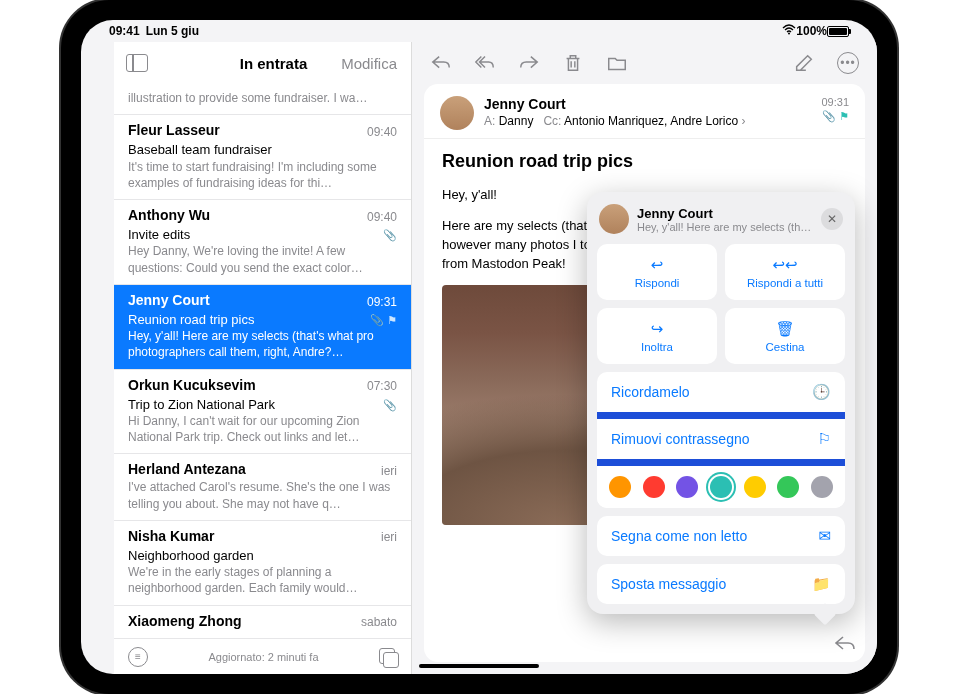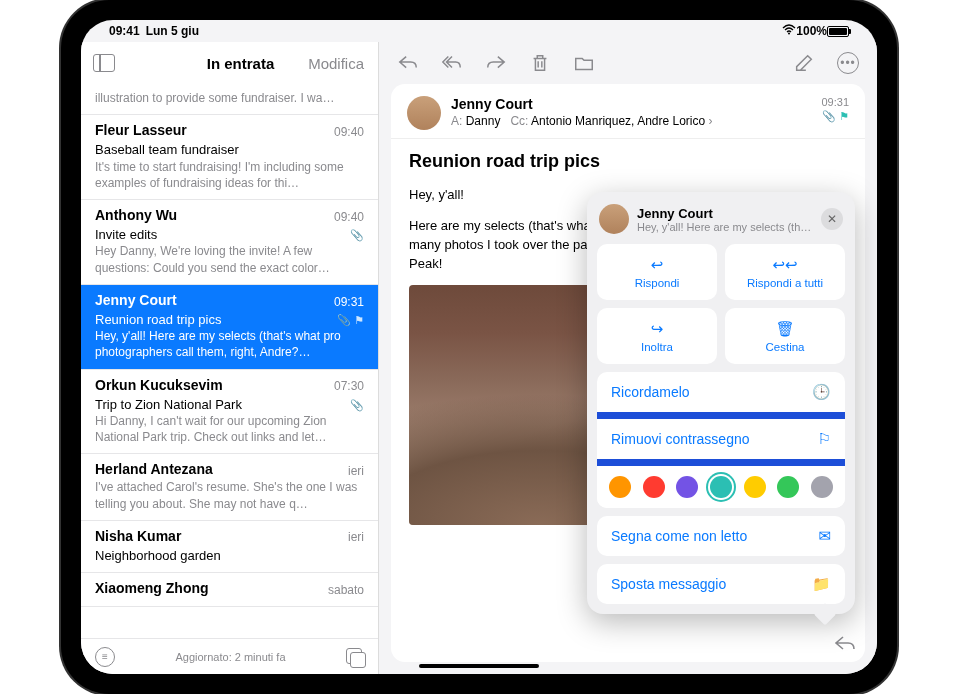--- a/index.html
+++ b/index.html
@@ -8,21 +8,21 @@
 .screen { width:100%; height:100%; background:#f4f4f6; border-radius:32px; overflow:hidden; position:relative; display:flex; flex-direction:column; }
 
 .statusbar { height:22px; display:flex; justify-content:space-between; align-items:center; padding:0 28px; font-size:12px; font-weight:600; color:#000; }
 .statusbar .left { display:flex; gap:6px; align-items:center;}
 .statusbar .right { display:flex; align-items:center;}
 .grabber { position:absolute; top:28px; left:50%; transform:translateX(-50%); font-size:12px; color:#888; letter-spacing:2px;}
 .battery-icon { width:22px; height:11px; border:1px solid #000; border-radius:2px; position:relative;}
 .battery-icon::after { content:''; position:absolute; right:-3px; top:2px; width:2px; height:5px; background:#000; border-radius:0 1px 1px 0;}
 .battery-icon .fill{ position:absolute; inset:1px; background:#000; border-radius:1px;}
 
-.app { flex:1; display:flex; overflow:hidden;}
+.app { flex:1; display:flex; overflow:hidden;padding-left:33px;}
 
 
 .sidebar { width:298px; background:#fff; border-right:1px solid #dcdcdc; display:flex; flex-direction:column;}
 .sb-header { display:flex; align-items:center; height:42px; padding:0 12px; position:relative;}
 .sb-title { flex:1; text-align:center; font-weight:700; font-size:15px;}
 .sb-edit { position:absolute; right:14px; color:#8a8a8e; font-size:15px;}
 .sb-toggle { width:22px; height:18px; border:1.5px solid #8a8a8e; border-radius:3px; position:relative;}
 .sb-toggle::after{content:'';position:absolute;left:5px;top:0;bottom:0;width:1.5px;background:#8a8a8e;}
 
 .list { flex:1; overflow:hidden;}
@@ -195,20 +195,21 @@
             </div>
             <div class="msg">
               <div class="row1">
                 <span class="sender">Nisha Kumar</span>
                 <span class="time">ieri</span>
               </div>
               <div class="subject">
                 <span>Neighborhood garden</span>
                 <span class="icons"></span>
               </div>
+              <div class="preview">We're in the early stages of planning a neighborhood garden. Each family would…</div>
             </div>
             <div class="msg">
               <div class="row1">
                 <span class="sender">Xiaomeng Zhong</span>
                 <span class="time">sabato</span>
               </div>
             </div>
           </div>
     <div class="sb-footer">
       <div class="circ">≡</div>

